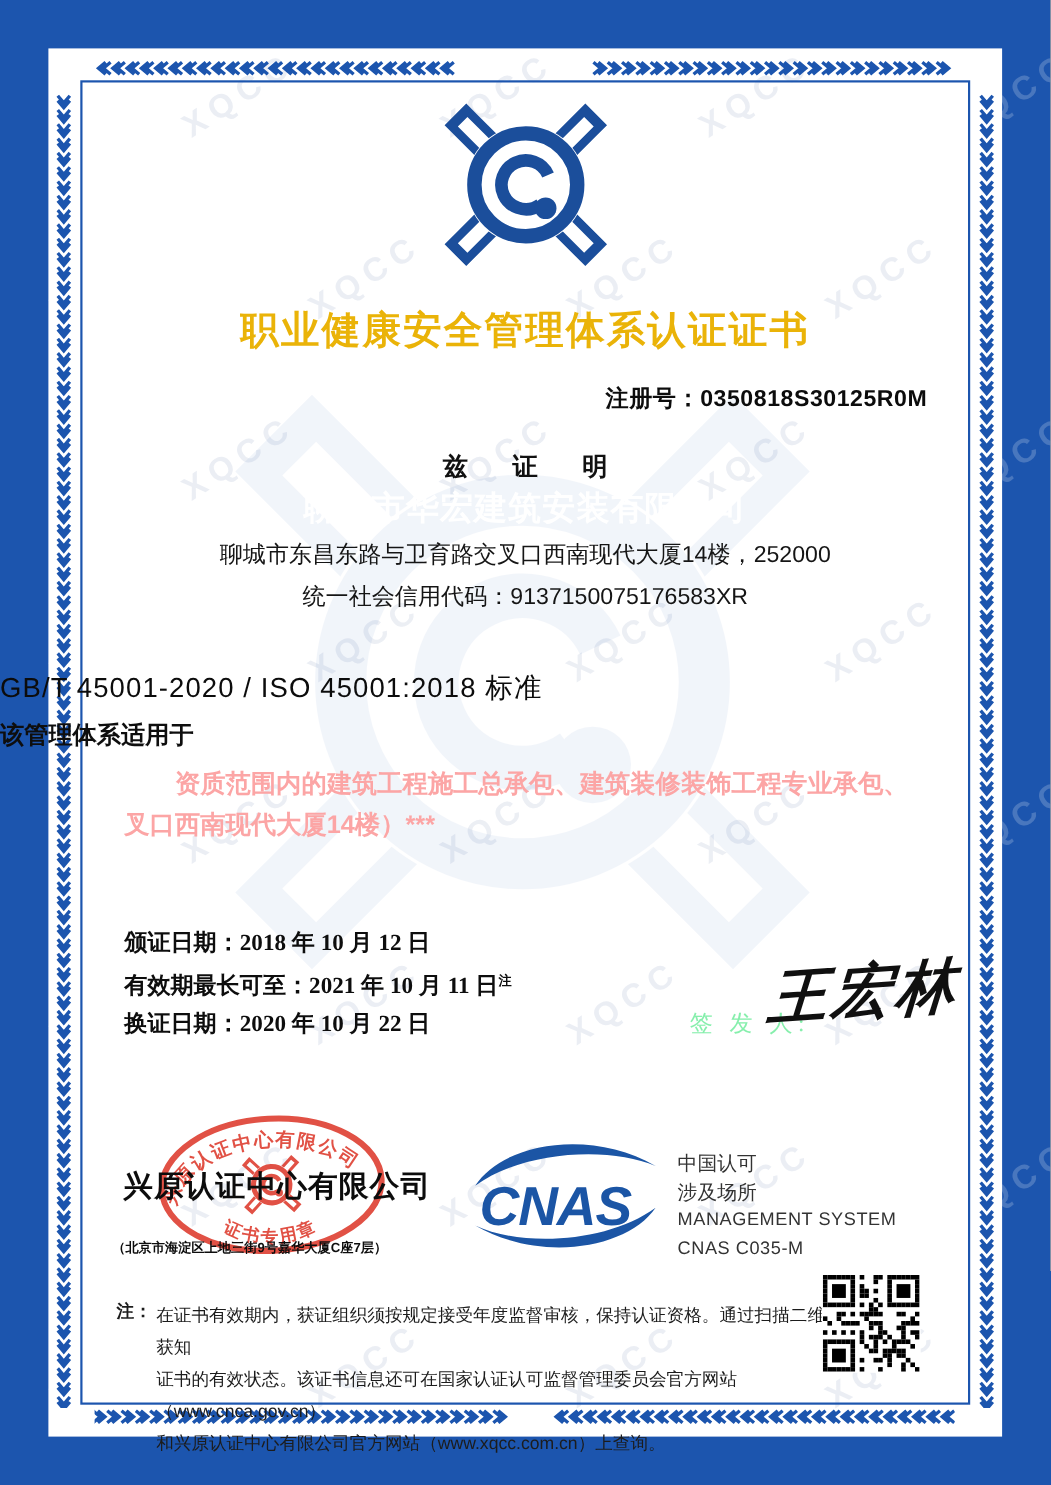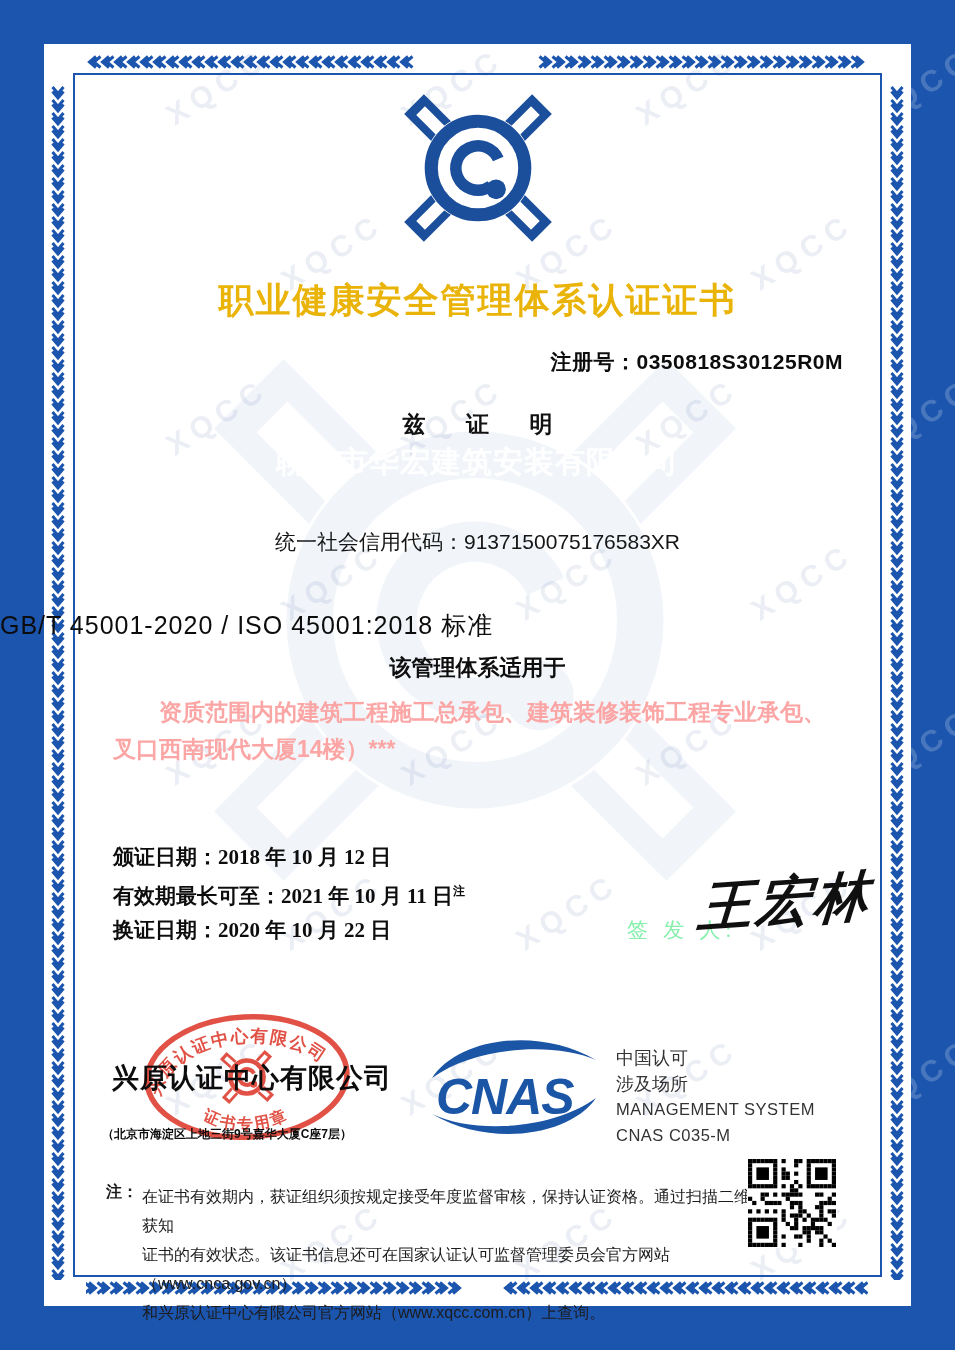--- a/index.html
+++ b/index.html
@@ -14,21 +14,21 @@
   .main-logo{position:absolute;left:394px;top:86px;width:168px;height:164px;color:var(--logo_blue,#1b4e9b);}
   .title{position:absolute;left:0;top:277px;width:100%;text-align:center;font-size:35px;font-weight:900;
          letter-spacing:2px;color:#eab308;}
   .regline{position:absolute;top:348px;right:112px;font-size:21px;font-weight:800;color:#0c0c0c;letter-spacing:.5px;}
   .certify{position:absolute;left:0;top:409px;width:100%;text-align:center;font-size:23px;font-weight:800;word-spacing:34px;color:#111;}
   .company{position:absolute;left:0;top:442px;width:100%;text-align:center;font-size:30px;font-weight:900;color:#ffffff;letter-spacing:1px;}
   .addr{position:absolute;left:0;top:490px;width:100%;text-align:center;font-size:21px;font-weight:500;color:#151515;}
   .credit{position:absolute;left:0;top:528px;width:100%;text-align:center;font-size:21px;font-weight:500;color:#151515;}
   .conform{position:absolute;left:0;top:572px;width:100%;text-align:center;font-size:23px;font-weight:800;word-spacing:12px;letter-spacing:6px;color:#0e0e0e;}
   .standard{position:absolute;left:0;top:609px;width:100%;text-align:left;font-size:25px;font-weight:400;letter-spacing:1px;color:#0c0c0c;}
-  .scopehead{position:absolute;left:0;top:653px;width:100%;text-align:center;font-size:22px;font-weight:700;color:#0e0e0e;}
+  .scopehead{position:absolute;left:0;top:653px;width:100%;font-size:22px;font-weight:700;color:#0e0e0e;}
   .scope{position:absolute;left:113px;top:694px;width:740px;font-size:23px;font-weight:800;line-height:37px;color:#fca5a5;}
   .scope .ln:first-child{text-indent:2em;}
   .dates{position:absolute;left:113px;top:840px;font-family:"Liberation Serif",serif;font-size:21px;
          font-weight:700;line-height:34px;color:#0d0d0d;}
   .sup{font-size:12px;vertical-align:super;}
   .signer{position:absolute;left:588px;top:916px;font-family:"Liberation Serif",serif;font-size:21px;
           font-weight:400;letter-spacing:5px;color:#86efac;margin-left:39px;}
   .signature{position:absolute;left:698px;top:866px;font-family:"DejaVu Serif",serif;font-style:italic;
              font-weight:bold;font-size:54px;letter-spacing:4px;color:#101010;transform:rotate(-4deg) skewX(-8deg);}
   .stamp{position:absolute;left:142px;top:1012px;width:210px;height:130px;color:var(--stamp_red,#dd3a2c);
@@ -415,20 +415,21 @@
   </svg>
 
   <div class="title">职业健康安全管理体系认证证书</div>
 
   <div class="regline">注册号：0350818S30125R0M</div>
 
   <div class="certify">兹 证 明</div>
 
   <div class="company">聊城市华宏建筑安装有限公司</div>
 
+  <div class="addr">聊城市东昌东路与卫育路交叉口西南现代大厦14楼，252000</div>
 
   <div class="credit">统一社会信用代码：9137150075176583XR</div>
 
 
   <div class="standard">GB/T 45001-2020 / ISO 45001:2018 标准</div>
 
   <div class="scopehead">该管理体系适用于</div>
 
   <div class="scope">
     <div class="ln">资质范围内的建筑工程施工总承包、建筑装修装饰工程专业承包、</div>

